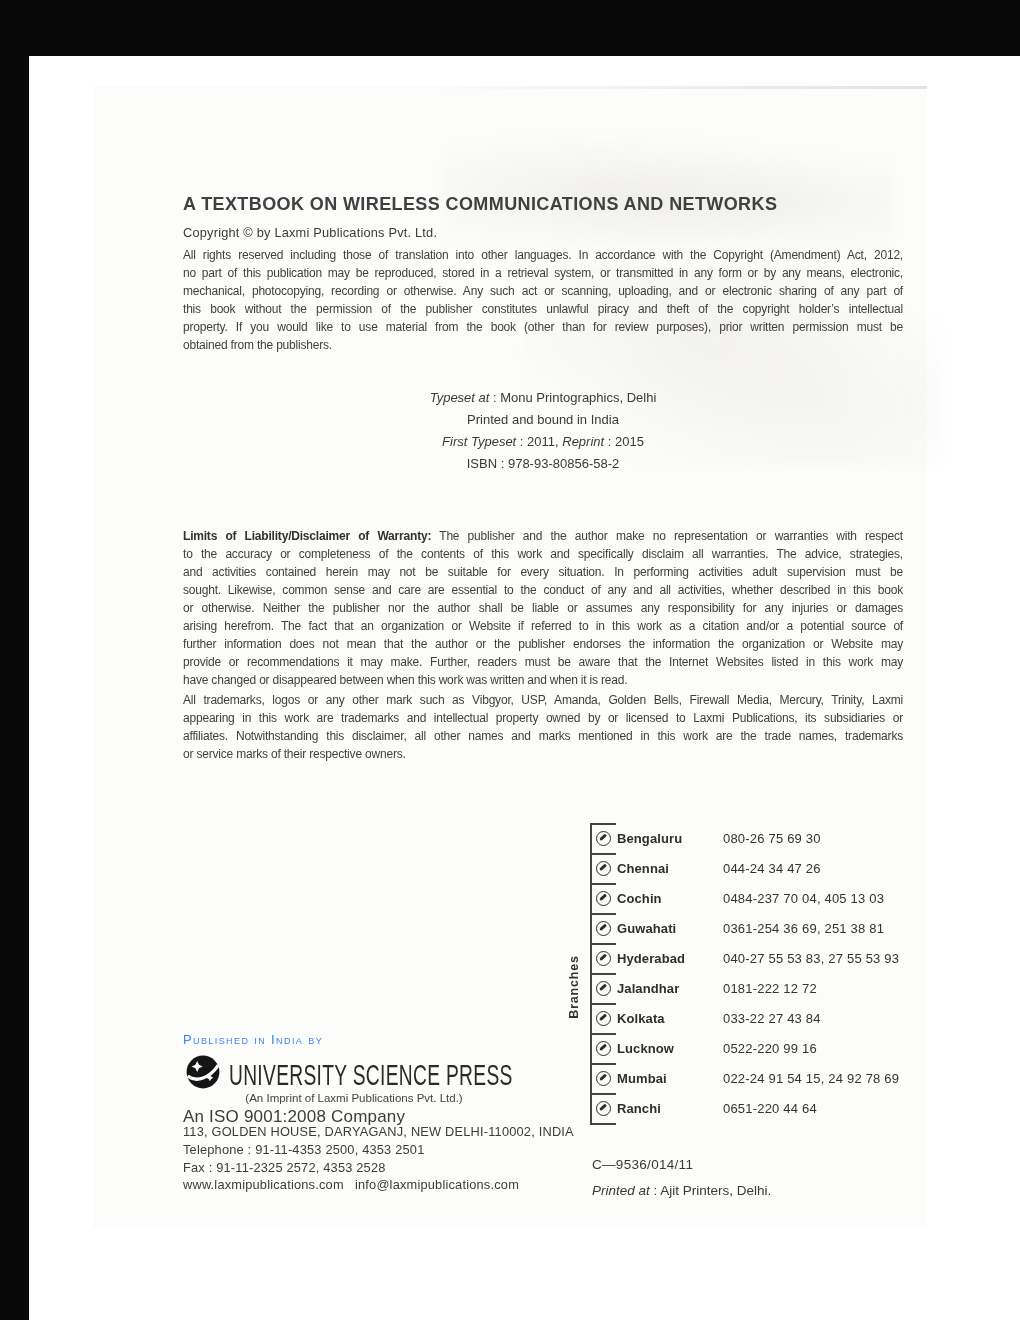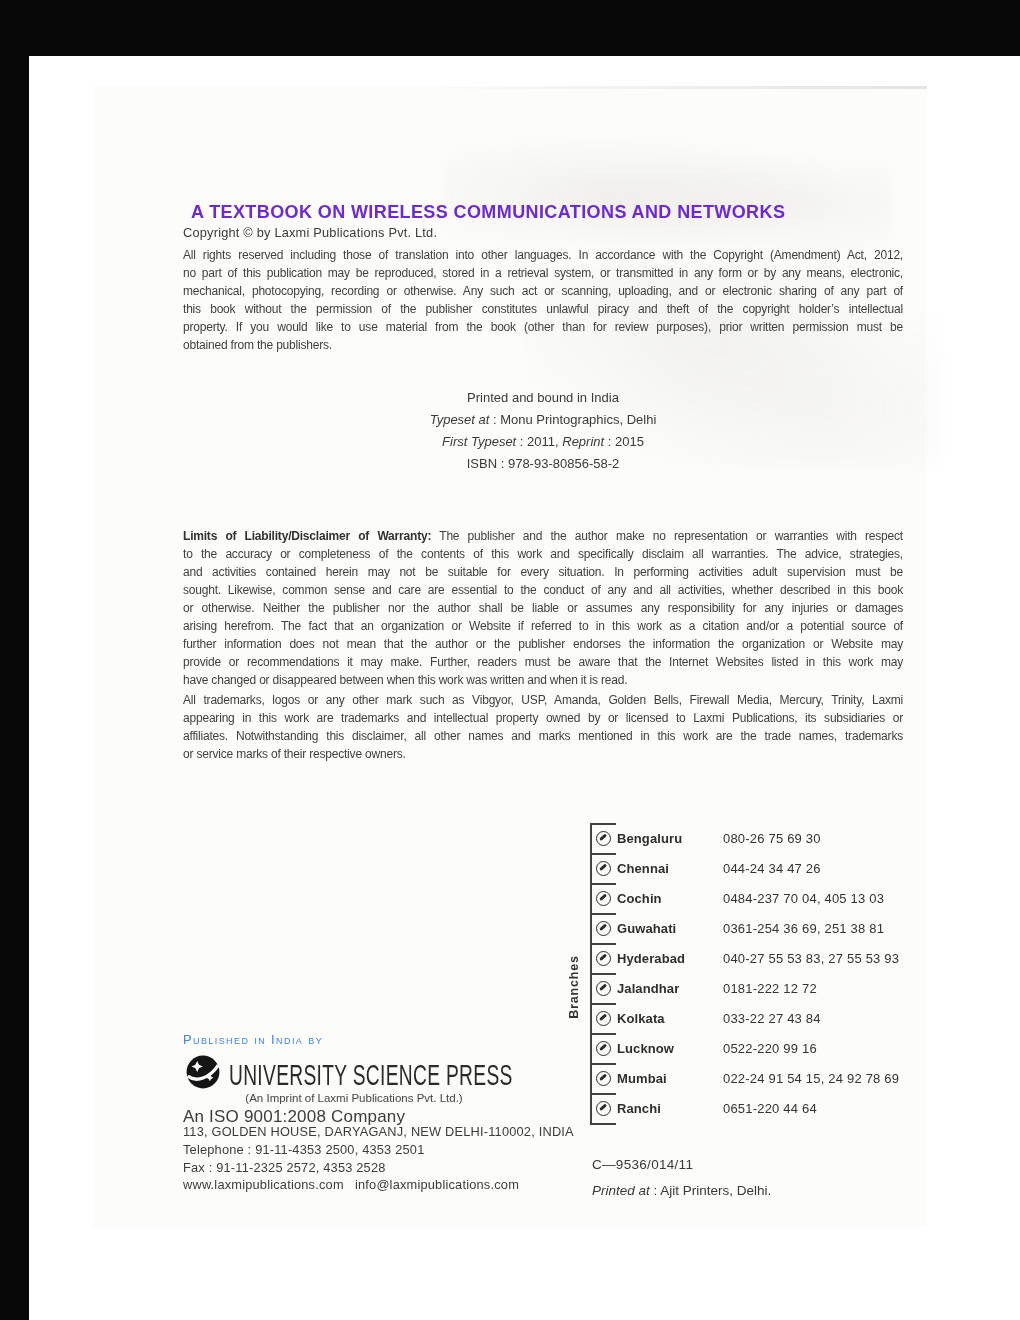--- a/index.html
+++ b/index.html
@@ -17,22 +17,22 @@
       background:linear-gradient(to right,rgba(0,0,0,0),rgba(0,0,0,.10));}
 
   .ghost{position:absolute;filter:blur(4px);pointer-events:none;}
   .g1{left:350px;top:48px;width:450px;height:130px;
       background:radial-gradient(ellipse at 35% 45%,rgba(158,150,134,.10),transparent 62%),
                  radial-gradient(ellipse at 75% 55%,rgba(158,150,134,.08),transparent 55%);}
   .g2{left:430px;top:180px;width:420px;height:200px;
       background:radial-gradient(ellipse at 40% 30%,rgba(158,150,134,.09),transparent 58%),
                  radial-gradient(ellipse at 70% 70%,rgba(158,150,134,.07),transparent 55%);}
 
-  .title{position:absolute;left:90px;top:108px;margin:8px;font-size:18px;font-weight:700;
-         letter-spacing:.4px;color:#6d28d9;}
+  .title{position:absolute;left:90px;top:108px;margin:0;font-size:18px;font-weight:700;
+         letter-spacing:.4px;color:#404040;}
   .copyline{position:absolute;left:90px;top:139px;font-size:12.8px;color:#3c3b39;letter-spacing:.2px;}
 
   .para{position:absolute;left:90px;width:720px;font-size:12px;line-height:18px;
         letter-spacing:-0.2px;color:#403f3d;}
   .jline{text-align:justify;text-align-last:justify;white-space:nowrap;}
   .lline{text-align:left;white-space:nowrap;}
   .rights{top:160px;}
   .liability{top:441px;}
   .trademarks{top:605px;}
   .para b{color:#33322f;}
@@ -89,22 +89,22 @@
     <div class="para rights">
       <div class="jline">All rights reserved including those of translation into other languages. In accordance with the Copyright (Amendment) Act, 2012,</div>
       <div class="jline">no part of this publication may be reproduced, stored in a retrieval system, or transmitted in any form or by any means, electronic,</div>
       <div class="jline">mechanical, photocopying, recording or otherwise. Any such act or scanning, uploading, and or electronic sharing of any part of</div>
       <div class="jline">this book without the permission of the publisher constitutes unlawful piracy and theft of the copyright holder’s intellectual</div>
       <div class="jline">property. If you would like to use material from the book (other than for review purposes), prior written permission must be</div>
       <div class="lline">obtained from the publishers.</div>
     </div>
 
     <div class="printblock">
+      <div><i>Typeset at</i><span> : Monu Printographics, Delhi</span></div>
       <div>Printed and bound in India</div>
-      <div><i>Typeset at</i><span> : Monu Printographics, Delhi</span></div>
       <div><i>First Typeset</i><span> : 2011, </span><i>Reprint</i><span> : 2015</span></div>
       <div>ISBN : 978-93-80856-58-2</div>
     </div>
 
     <div class="para liability">
       <div class="jline"><b>Limits of Liability/Disclaimer of Warranty:</b><span> The publisher and the author make no representation or warranties with respect</span></div>
       <div class="jline">to the accuracy or completeness of the contents of this work and specifically disclaim all warranties. The advice, strategies,</div>
       <div class="jline">and activities contained herein may not be suitable for every situation. In performing activities adult supervision must be</div>
       <div class="jline">sought. Likewise, common sense and care are essential to the conduct of any and all activities, whether described in this book</div>
       <div class="jline">or otherwise. Neither the publisher nor the author shall be liable or assumes any responsibility for any injuries or damages</div>

